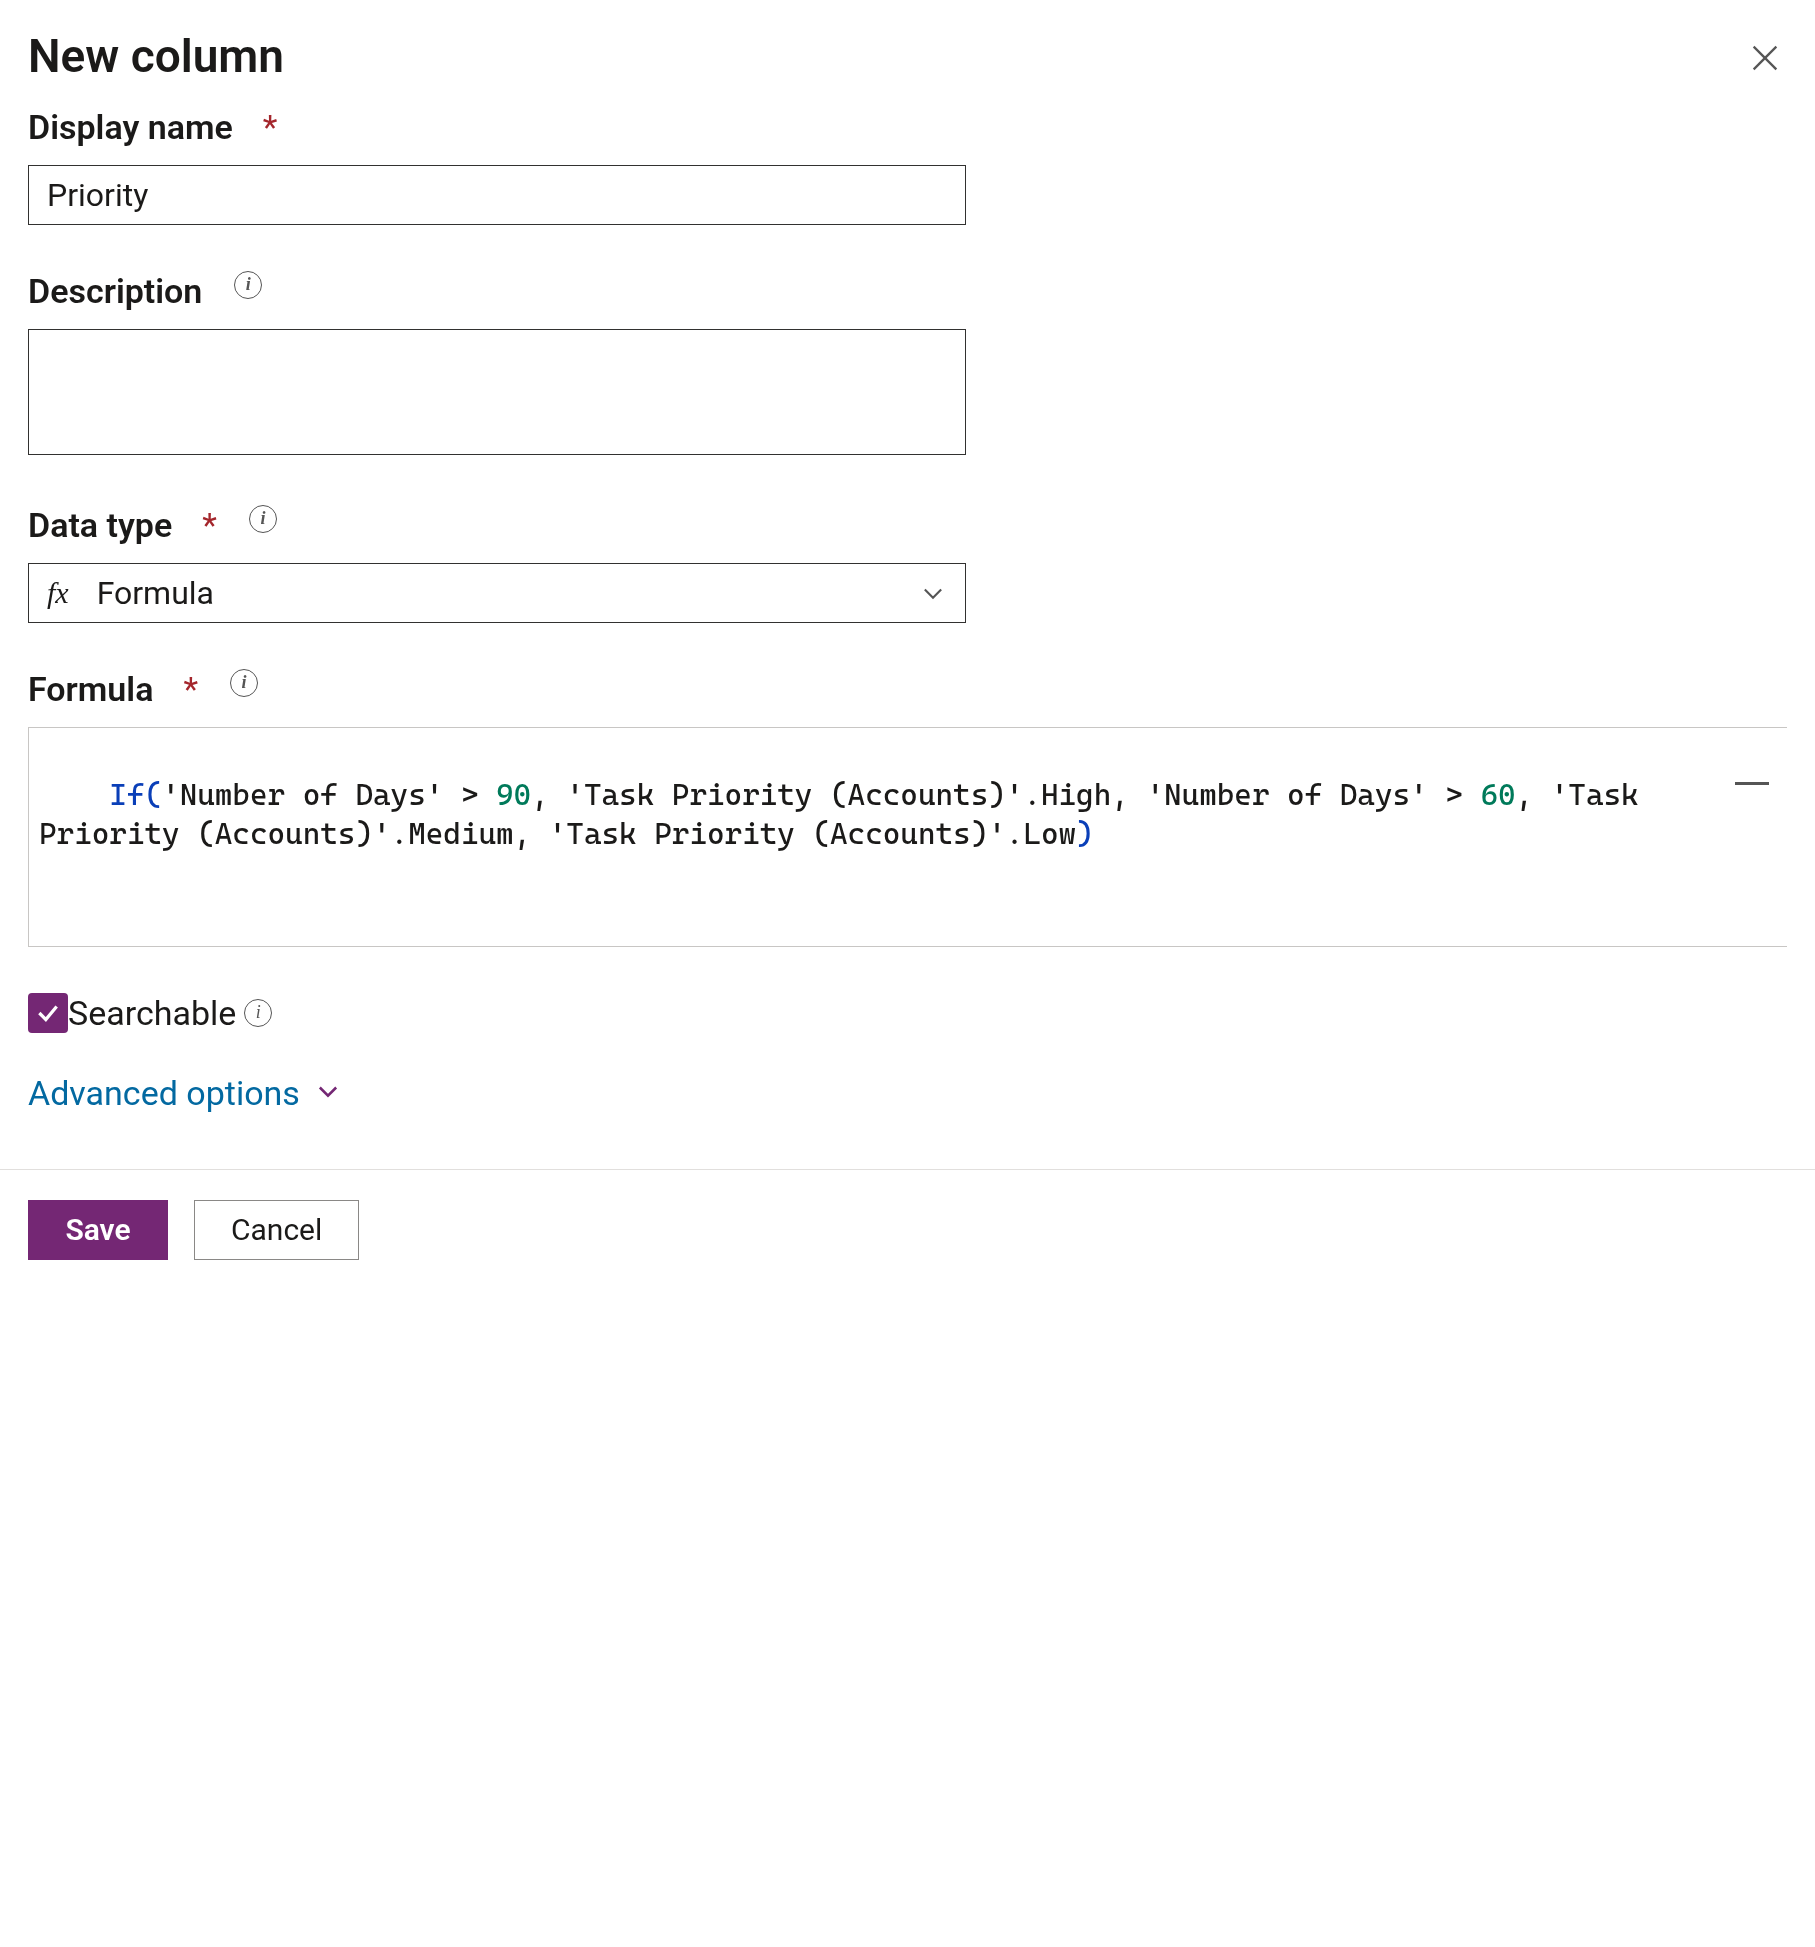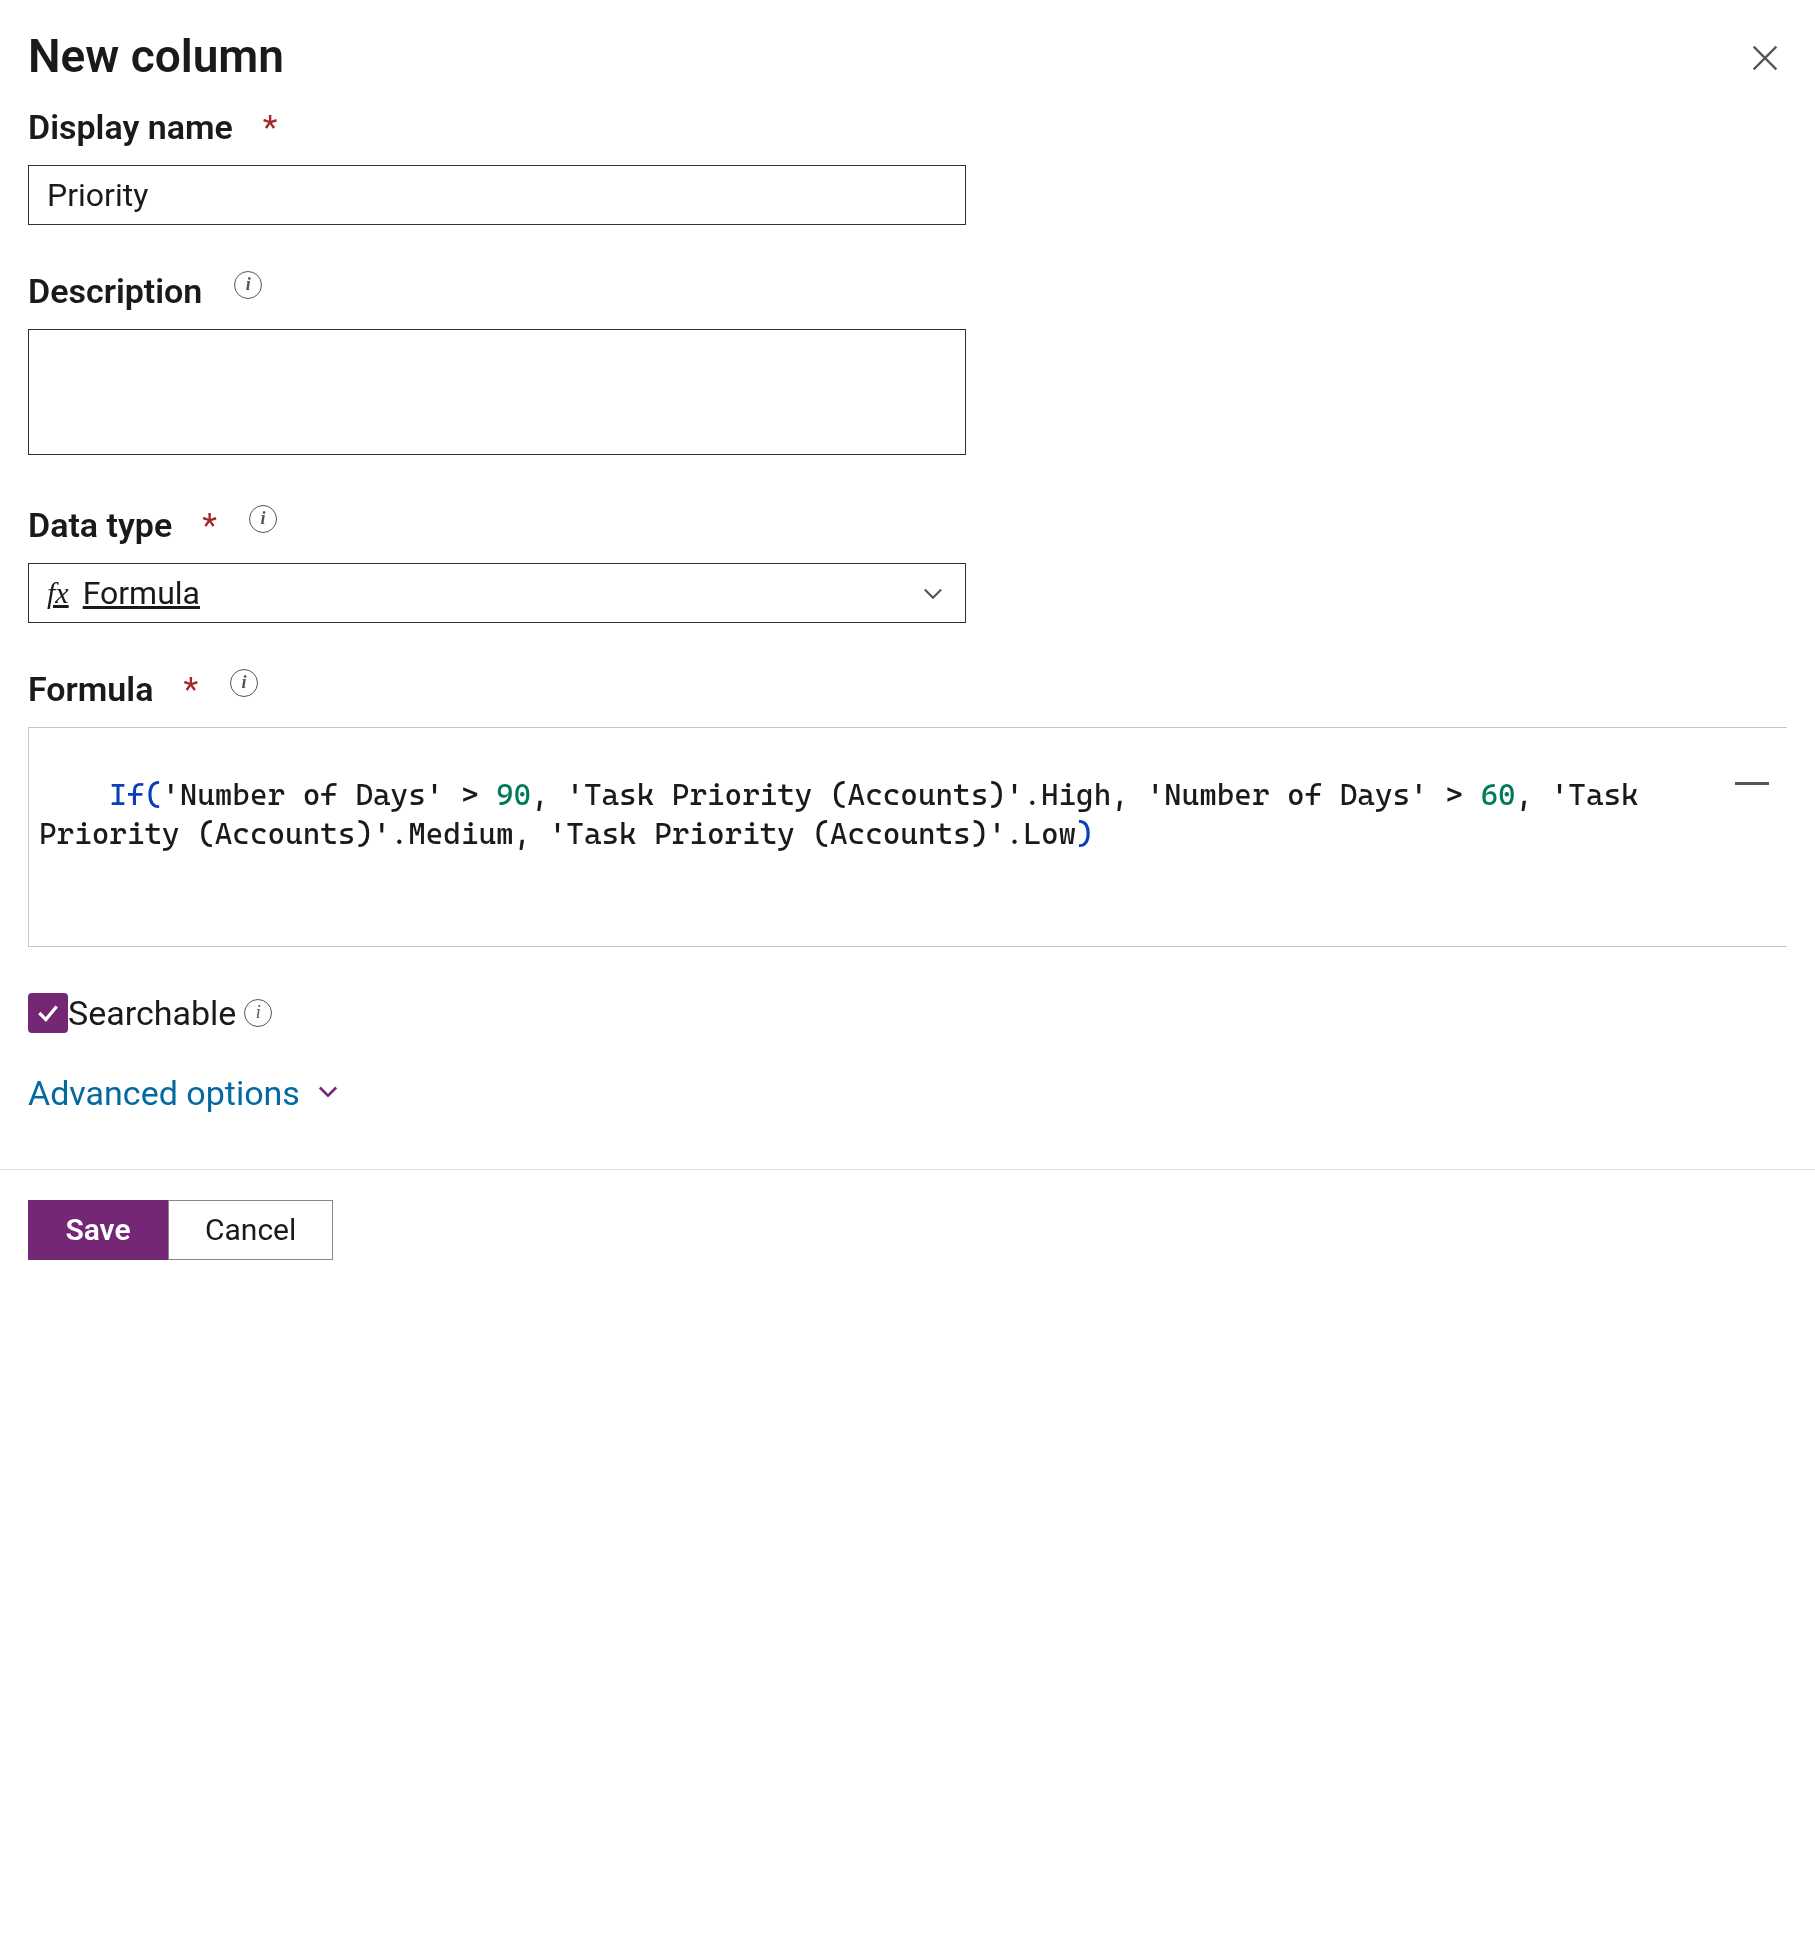--- a/index.html
+++ b/index.html
@@ -38,21 +38,21 @@
     .textarea-input {
       width: 938px; max-width: 938px; height: 126px; border: 1.6px solid #323130;
       padding: 14px 18px; font-size: 32px; font-family: inherit; color: #1b1a19;
       background: #fff; outline: none; resize: none;
     }
     .select-wrap {
       width: 938px; max-width: 938px; height: 60px; border: 1.6px solid #323130;
       display: flex; align-items: center; padding: 0 18px; cursor: pointer;
       justify-content: space-between; background: #fff;
     }
-    .select-left { display: flex; align-items: center; gap: 14px; text-decoration: underline; }
+    .select-left { display: flex; align-items: center; gap: 28px; }
     .fx-icon { font-family: Georgia, "Times New Roman", serif; font-style: italic; font-size: 30px; color: #1b1a19; }
     .select-value { font-size: 32px; }
     .chevron { width: 28px; height: 28px; }
     .chevron svg { width: 100%; height: 100%; stroke: #555; stroke-width: 1.8; fill: none; }
 
     .formula-box {
       width: 100%; min-height: 220px; border: 1.6px solid #c8c6c4; border-right: none;
       padding: 10px 16px 21px 10px; font-family: "Cascadia Mono","Consolas","Courier New",monospace;
       font-size: 30px; line-height: 1.28; background: #fff; overflow: auto;
       white-space: pre-wrap; word-break: break-word; position: relative;
@@ -73,21 +73,21 @@
       width: 40px; height: 40px; background: #742774; border-radius: 4px;
       display: flex; align-items: center; justify-content: center; cursor: pointer;
     }
     .checkbox-box svg { width: 26px; height: 26px; stroke: #fff; stroke-width: 3; fill: none; }
     .checkbox-label { font-size: 34px; color: #1b1a19; }
 
     .adv-row { display: flex; align-items: center; gap: 14px; color: #0369a1; font-size: 34px; cursor: pointer; margin-bottom: 56px; }
     .adv-row .chevron-sm svg { width: 28px; height: 28px; stroke: #742774; stroke-width: 2.2; fill: none; }
 
     .footer-sep { border: none; border-top: 1.6px solid #e1dfdd; margin: 0 -28px 30px; }
-    .footer-btns { display: flex; }
+    .footer-btns { display: flex; gap: 26px; }
     .btn {
       height: 60px; padding: 0 36px; font-size: 30px; font-family: inherit;
       border: 1.6px solid transparent; cursor: pointer; display: inline-flex;
       align-items: center; justify-content: center; min-width: 140px;
     }
     .btn-primary { background: #742774; color: #fff; font-weight: 600; }
     .btn-secondary { background: #fff; color: #1b1a19; border-color: #8a8886; }
   </style>
 </head>
 <body>

